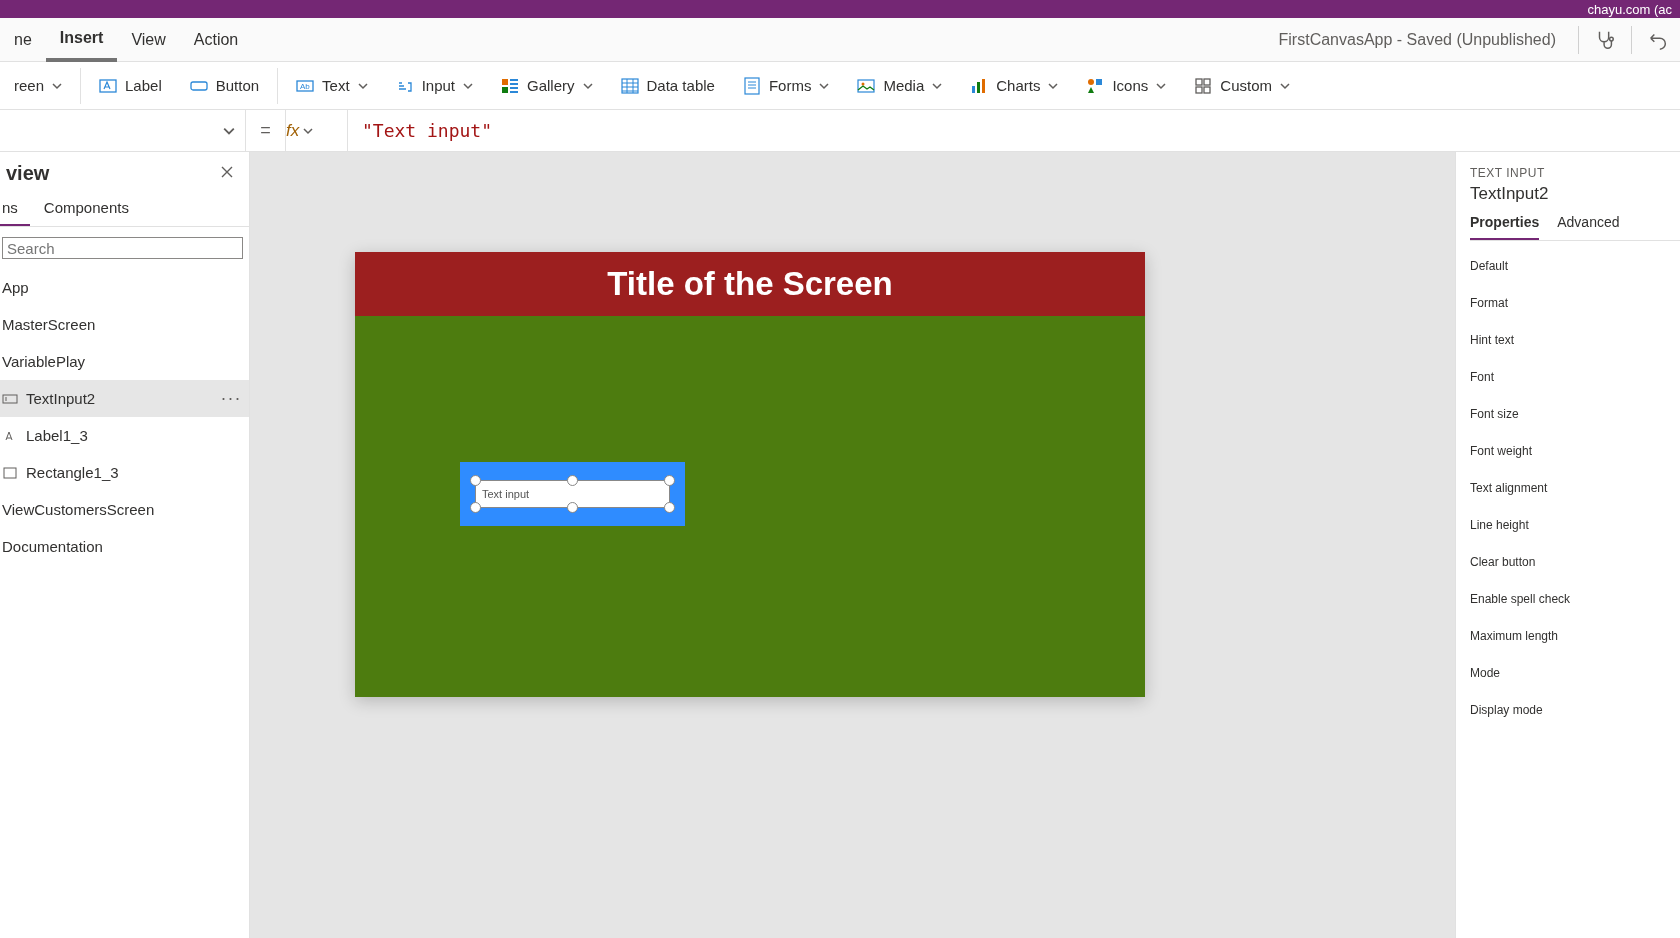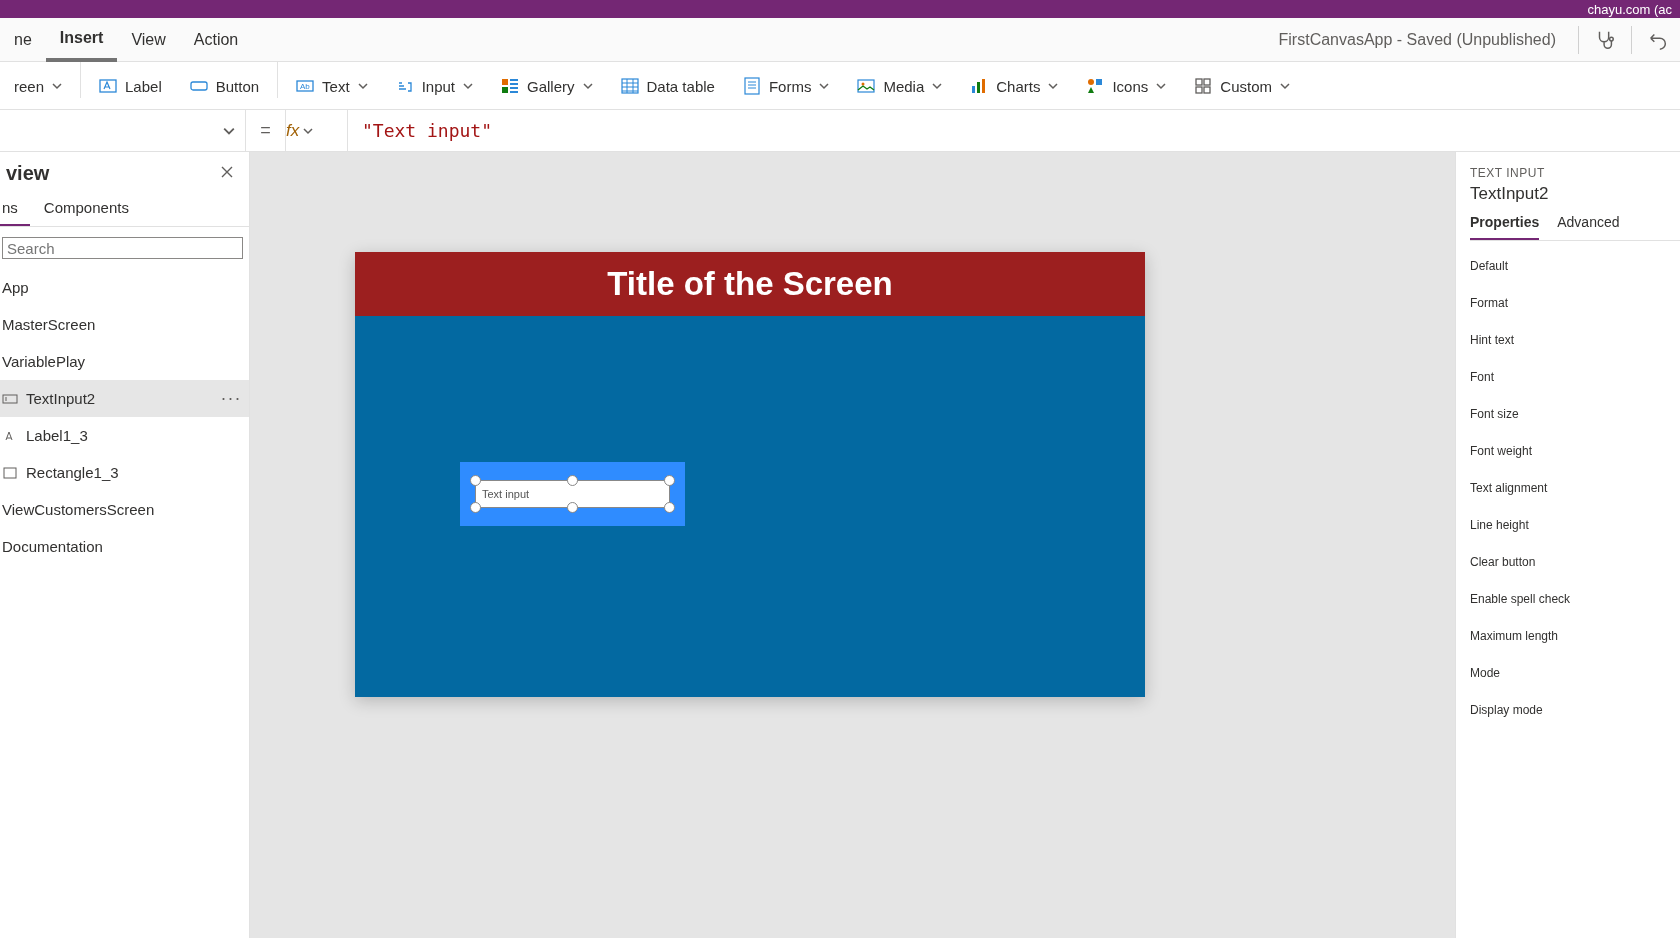--- a/index.html
+++ b/index.html
@@ -9,21 +9,21 @@
 
 .menu-bar { height: 44px; background: #fafafa; border-bottom: 1px solid #e1e1e1; display: flex; align-items: center; padding-left: 0; }
 .menu-item { padding: 0 14px; font-size: 16px; color: #323130; cursor: pointer; height: 44px; display: flex; align-items: center; }
 .menu-item.active { font-weight: 600; border-bottom: 4px solid #737373; }
 .menu-spacer { flex: 1; }
 .app-status { font-size: 16px; color: #605e5c; padding-right: 18px; }
 .menu-divider { width: 1px; height: 28px; background: #d0d0d0; margin: 0 4px; }
 .menu-icon-btn { width: 44px; height: 44px; display: flex; align-items: center; justify-content: center; cursor: pointer; }
 .menu-icon-btn svg { width: 22px; height: 22px; stroke: #605e5c; fill: none; stroke-width: 1.6; }
 
-.ribbon { height: 48px; background: #fff; border-bottom: 1px solid #e1e1e1; display: flex; align-items: flex-start; padding-left: 0; gap: 0; }
+.ribbon { height: 48px; background: #fff; border-bottom: 1px solid #e1e1e1; display: flex; align-items: center; padding-left: 0; gap: 0; }
 .ribbon-btn { display: flex; align-items: center; gap: 8px; padding: 0 14px; height: 48px; font-size: 15px; color: #323130; cursor: pointer; }
 .ribbon-btn svg.ico { width: 18px; height: 18px; }
 .ribbon-btn .chev { width: 10px; height: 10px; }
 .ribbon-sep { width: 1px; height: 36px; background: #e1e1e1; margin: 0 4px; }
 
 .chev path { stroke: #605e5c; fill: none; stroke-width: 1.5; }
 
 .formula-bar { height: 42px; background: #fff; border-bottom: 1px solid #e1e1e1; display: flex; align-items: center; }
 .fb-prop { width: 246px; height: 42px; border-right: 1px solid #e1e1e1; display: flex; align-items: center; justify-content: flex-end; padding-right: 10px; }
 .fb-eq { width: 40px; text-align: center; font-size: 18px; color: #605e5c; border-right: 1px solid #e1e1e1; height: 42px; display:flex;align-items:center;justify-content:center;}
@@ -45,21 +45,21 @@
 .tree-search input { width: 100%; height: 22px; border: 1px solid #8a8886; padding: 0 4px; font-size: 15px; }
 .tree-list { display: flex; flex-direction: column; }
 .tree-item { height: 37px; display: flex; align-items: center; gap: 8px; padding: 0 6px 0 2px; font-size: 15px; color: #323130; cursor: pointer; }
 .tree-item.indent { padding-left: 2px; }
 .tree-item.selected { background: #e6e6e6; }
 .tree-item .ico { width: 16px; height: 16px; flex-shrink: 0; }
 .tree-item .more { width: 24px; text-align:center; color:#605e5c; font-size:18px; letter-spacing:1px;}
 .tree-item .lbl { flex:1; white-space:nowrap; overflow:hidden; text-overflow:ellipsis;}
 
 .canvas { flex: 1; min-width:0; background: #e5e5e5; position: relative; overflow:hidden;}
-.artboard { position: absolute; left: 105px; top: 100px; width: 790px; height: 445px; background: #0369a1; box-shadow: 0 4px 16px rgba(0,0,0,0.2); }
+.artboard { position: absolute; left: 105px; top: 100px; width: 790px; height: 445px; background: #4d7c0f; box-shadow: 0 4px 16px rgba(0,0,0,0.2); }
 .screen-title { background: #a31515; background: #9c1f1f; color: #fff; font-size: 33px; font-weight: 700; text-align: center; padding: 13px 0; }
 .sel-box { position: absolute; left: 105px; top: 210px; width: 225px; height: 64px; background: #2f8cff; display:flex; align-items:center; justify-content:center;}
 .sel-inner { position: relative; width: 195px; height: 28px; border: 1px solid #888; background: #fff; display:flex; align-items:center; padding:0 6px; font-size:11px; color:#555;}
 .handle { position:absolute; width:11px; height:11px; background:#fff; border:1px solid #888; border-radius:50%; }
 
 .props-panel { width: 225px; background: #fff; border-left: 1px solid #e1e1e1; display: flex; flex-direction: column; padding: 14px 0 0 14px; overflow:hidden;}
 .props-type { font-size: 12px; color: #605e5c; letter-spacing: 0.5px; }
 .props-name { font-size: 17px; color: #323130; padding: 4px 0 10px 0; }
 .props-tabs { display: flex; gap: 18px; border-bottom: 1px solid #e1e1e1; }
 .props-tab { font-size: 14px; padding: 0 0 8px 0; color: #323130; cursor:pointer; }

